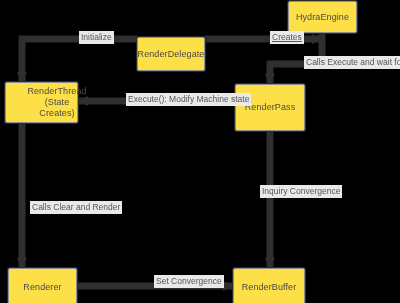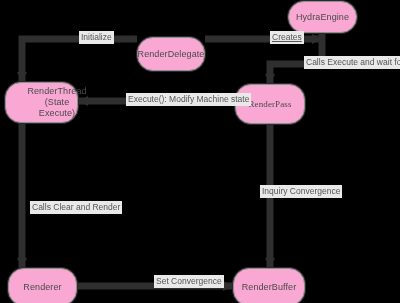--- a/index.html
+++ b/index.html
@@ -18,23 +18,23 @@
   svg.edges {
     position: absolute;
     left: 0;
     top: 0;
     width: 400px;
     height: 303px;
   }
   .node {
     position: absolute;
     box-sizing: border-box;
-    background: #f9a8d4;
+    background: #fde047;
     border: 1px solid #8f8f8f;
-    border-radius: 16px;
+    border-radius: 2px;
     box-shadow: 0 0 0 1px #2a2a2a;
     display: flex;
     align-items: center;
     justify-content: center;
     text-align: center;
     color: #4a4a4a;
     font-size: 9px;
     line-height: 11px;
     letter-spacing: 0.1px;
     z-index: 3;
@@ -81,24 +81,24 @@
   <div class="node" style="left:137px; top:37px; width:68px; height:34px;">
     <span>RenderDelegate</span>
   </div>
 
   <div class="node" style="left:288px; top:1px; width:69px; height:32px;">
     <span>HydraEngine</span>
   </div>
 
   <div class="node" style="left:5px; top:82px; width:73px; height:41px; flex-direction:column;padding-left:31px;">
     <span>RenderThread</span>
-    <span>(State Execute)</span>
+    <span>(State Creates)</span>
   </div>
 
-  <div class="node" style="left:235px; top:84px; width:70px; height:40px;font-family:Liberation Serif, serif;">
+  <div class="node" style="left:235px; top:84px; width:70px; height:47px;">
     <span>RenderPass</span>
   </div>
 
   <div class="node" style="left:8px; top:268px; width:69px; height:38px;">
     <span>Renderer</span>
   </div>
 
   <div class="node" style="left:233px; top:268px; width:72px; height:38px;">
     <span>RenderBuffer</span>
   </div>

